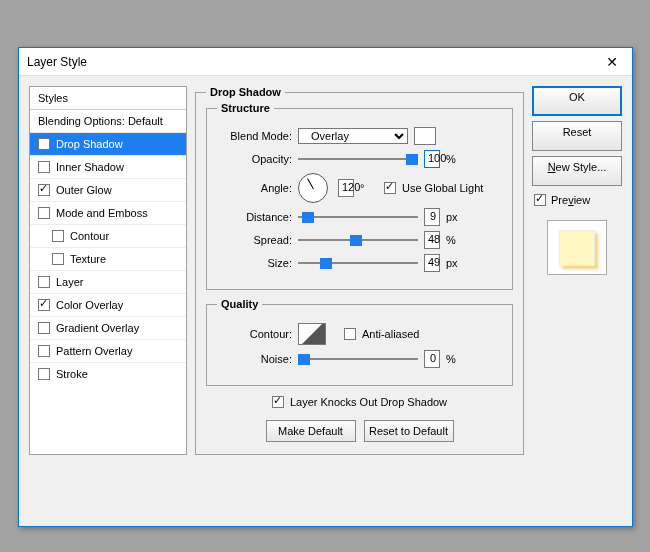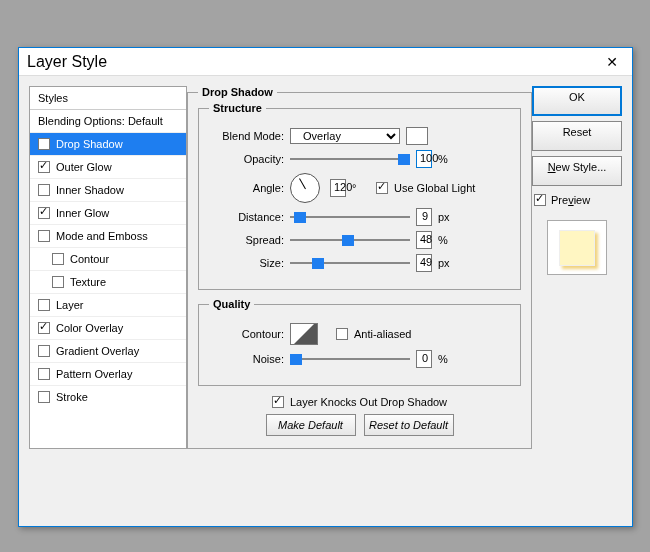--- a/index.html
+++ b/index.html
@@ -1,21 +1,21 @@
 <!DOCTYPE html>
 <html><head>
 <meta charset="utf-8">
 <style>
   * { box-sizing: border-box; font-family: Tahoma, Arial, sans-serif; font-size: 11px; }
   body { margin: 0; background: #a3a3a3; width: 650px; height: 552px; position: relative; }
   .dialog { position: absolute; left: 18px; top: 47px; width: 615px; height: 480px; background: #f0f0f0; border: 1px solid #0078d7; box-shadow: 2px 2px 6px rgba(0,0,0,0.3); }
   .titlebar { height: 28px; display: flex; align-items: center; justify-content: space-between; padding: 0 8px; background: #fff; border-bottom: 1px solid #ddd; }
-  .titlebar .title { font-size: 16px; color: #000; }
+  .titlebar .title { font-size: 12px; color: #000; }
   .close-x { font-family: Arial; font-size: 14px; padding: 0 6px; cursor: default; }
-  .body { display: flex; padding: 10px; }
+  .body { display: flex; padding: 10px; gap: 8px; }
   .styles-panel { width: 158px; border: 1px solid #a0a0a0; background: #fff; display: flex; flex-direction: column; }
   .styles-header { padding: 5px 8px; border-bottom: 1px solid #ccc; color: #000; }
   .style-row { padding: 5px 8px; display: flex; align-items: flex-end; gap: 6px; border-bottom: 1px solid #eee; cursor: default; }
   .style-row.sel { background: #1e7ef0; color: #fff; }
   .style-row.sel .chk::after { color: #fff; }
   .style-row.noborder { border-bottom: none; }
   .chk { width: 12px; height: 12px; border: 1px solid #777; background: #fff; display: inline-block; position: relative; }
   .chk.checked::after { content: "✓"; position: absolute; left: 0; top: -3px; font-size: 11px; color: #000; }
   .sub { padding-left: 22px; }
   .main-area { flex: 1; display: flex; flex-direction: column; gap: 8px; }
@@ -27,21 +27,21 @@
   select { width: 110px; height: 16px; border: 1px solid #777; background: #fff; font-size: 11px; padding-left: 8px; }
   .swatch { width: 22px; height: 18px; border: 1px solid #777; background: #fff; }
   .slider { position: relative; width: 120px; height: 14px; }
   .track { position: absolute; left: 0; right: 0; top: 6px; height: 2px; background: #888; }
   .thumb { position: absolute; top: 2px; width: 12px; height: 11px; background: #1e7ef0; }
   .numbox { width: 16px; height: 18px; border: 1px solid #777; background: #fff; text-align: right; padding: 1px 3px; }
   .unit { width: 18px; color: #000; }
   .dial { width: 30px; height: 30px; border: 1px solid #555; border-radius: 50%; background: #fff; position: relative; margin-right: 4px; }
   .dial::after { content: ""; position: absolute; left: 14px; top: 3px; width: 1px; height: 12px; background: #000; transform-origin: bottom center; transform: rotate(-30deg); }
   .contour-sw { width: 28px; height: 22px; border: 1px solid #777; background: linear-gradient(135deg, #fff 0%, #fff 49%, #555 51%, #555 100%); }
-  .btnrow { display: flex; gap: 8px; justify-content: center; margin-top: 6px; font-style: italic; }
+  .btnrow { display: flex; gap: 8px; justify-content: center; margin-top: 12px; }
   .btn { min-width: 90px; height: 22px; border: 1px solid #888; background: linear-gradient(#fdfdfd,#e6e6e6); text-align: center; line-height: 20px; cursor: default; }
   .right-col { width: 90px; display: flex; flex-direction: column; gap: 5px; align-items: stretch; }
   .rbtn { height: 30px; border: 1px solid #888; background: linear-gradient(#fdfdfd,#e6e6e6); text-align: center; line-height: 20px; cursor: default; }
   .rbtn.primary { border: 2px solid #0078d7; line-height: 18px; }
   .preview-chk { display: flex; align-items: flex-start; gap: 5px; padding: 3px 2px; }
   .preview-box { width: 60px; height: 55px; border: 1px solid #aaa; background: #fff; margin: 6px auto 0; display: flex; align-items: center; justify-content: center; }
   .preview-inner { width: 36px; height: 36px; background: #fff6c2; box-shadow: 3px 3px 3px rgba(230,180,40,0.6); border: 1px solid #eee; }
   .watermark { position: absolute; left: 0; right: 0; top: 260px; text-align: center; font-size: 44px; font-weight: bold; color: rgba(120,120,120,0.22); letter-spacing: 2px; font-family: Arial; pointer-events: none; }
   .ul { text-decoration: underline; }
 </style>
@@ -60,30 +60,26 @@
     <div class="styles-panel">
       <div class="styles-header">Styles</div>
       <div class="style-row">
         <span>Blending Options: Default</span>
       </div>
       <div class="style-row sel">
         <span class="chk checked"></span>
         <span>Drop Shadow</span>
       </div>
       <div class="style-row">
+        <span class="chk"></span>
+        <span>Inner Shadow</span>
+      </div>
+      <div class="style-row">
         <span class="chk checked"></span>
         <span>Outer Glow</span>
-      </div>
-      <div class="style-row">
-        <span class="chk"></span>
-        <span>Inner Shadow</span>
-      </div>
-      <div class="style-row">
-        <span class="chk checked"></span>
-        <span>Inner Glow</span>
       </div>
       <div class="style-row">
         <span class="chk"></span>
         <span>Mode and Emboss</span>
       </div>
       <div class="style-row sub">
         <span class="chk"></span>
         <span>Contour</span>
       </div>
       <div class="style-row sub">

